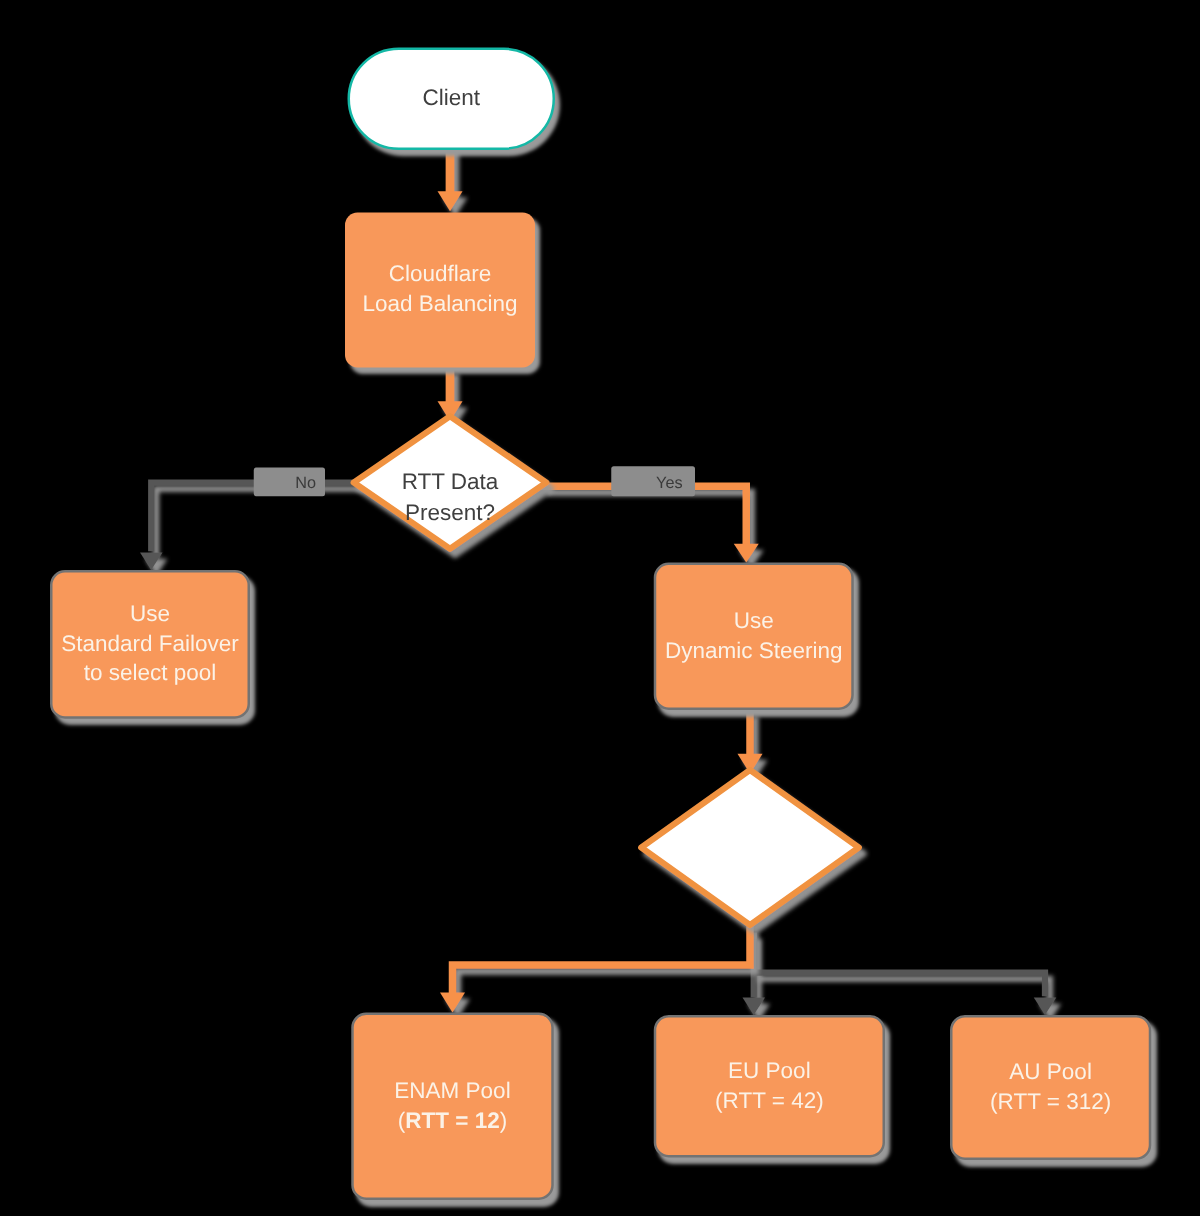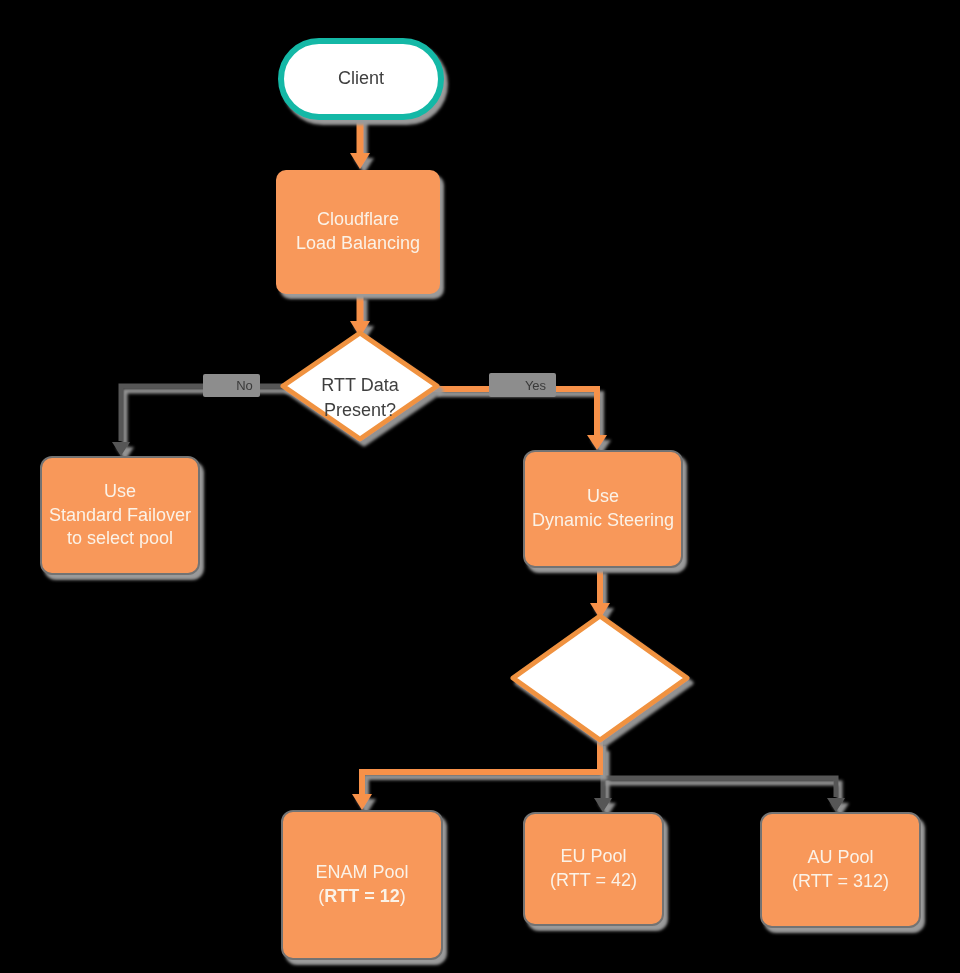--- a/index.html
+++ b/index.html
@@ -4,21 +4,21 @@
 <style>
   html,body{margin:0;padding:0;background:#000;}
   .stage{position:relative;width:960px;height:973px;background:#000;overflow:hidden;
          font-family:"Liberation Sans", sans-serif;}
   .layer{position:absolute;left:0;top:0;z-index:1;}
   .node{position:absolute;display:flex;flex-direction:column;align-items:center;justify-content:center;
         text-align:center;z-index:2;line-height:1.32;box-sizing:border-box;}
   .orange{background:#F8985A;color:#FBF2E7;border:2px solid #737373;border-radius:12px;
           font-size:18px;box-shadow:4px 5px 3px #9A9A9A;}
   .orange.no-border{border:none;border-radius:10px;}
-  .stadium{background:#FFFFFF;color:#3F3F3F;border:6px solid #14b8a6;border-radius:44px;
+  .stadium{background:#FFFFFF;color:#3F3F3F;border:2px solid #14b8a6;border-radius:44px;
            font-size:18px;box-shadow:4px 5px 3px #9A9A9A;text-align:right;}
   .diamond-text{position:absolute;z-index:3;display:flex;flex-direction:column;align-items:center;
                 justify-content:flex-end;text-align:center;color:#3F3F3F;font-size:18px;line-height:1.35;}
   .chip{position:absolute;z-index:4;display:flex;align-items:center;justify-content:center;
         background:#8D8D8D;color:#3A3A3A;font-size:13px;border-radius:2px;padding-left:26px;}
   .b{font-weight:bold;}
   span{display:inline;}
   .ln{display:block;}
 </style>
 </head>
@@ -68,21 +68,21 @@
     </g>
 
     <polygon points="360,333 437,386 360,439 283,386" fill="#FFFFFF" stroke="#F0923F" stroke-width="5" stroke-linejoin="round" filter="url(#ds)"></polygon>
     <polygon points="600,616 687,678 600,740 513,678" fill="#FFFFFF" stroke="#F0923F" stroke-width="5" stroke-linejoin="round" filter="url(#ds)"></polygon>
   </svg>
 
   <div class="node stadium" style="left:278px;top:38px;width:166px;height:82px;">
     <span class="ln">Client</span>
   </div>
 
-  <div class="node orange no-border" style="left:276px;top:170px;width:164px;height:124px;">
+  <div class="node orange no-border" style="left:276px;top:170px;width:152px;height:124px;">
     <span class="ln">Cloudflare</span>
     <span class="ln">Load Balancing</span>
   </div>
 
   <div class="diamond-text" style="left:290px;top:350px;width:140px;height:72px;">
     <span class="ln">RTT Data</span>
     <span class="ln">Present?</span>
   </div>
 
   <div class="chip" style="left:203px;top:374px;width:31px;height:23px;">
@@ -102,21 +102,21 @@
     <span class="ln">Use</span>
     <span class="ln">Dynamic Steering</span>
   </div>
 
 
   <div class="node orange" style="left:281px;top:810px;width:162px;height:150px;">
     <span class="ln">ENAM Pool</span>
     <span class="ln"><span>(</span><span class="b">RTT = 12</span><span>)</span></span>
   </div>
 
-  <div class="node orange" style="left:523px;top:812px;width:141px;height:114px;">
+  <div class="node orange" style="left:523px;top:812px;width:185px;height:114px;">
     <span class="ln">EU Pool</span>
     <span class="ln">(RTT = 42)</span>
   </div>
 
   <div class="node orange" style="left:760px;top:812px;width:161px;height:116px;">
     <span class="ln">AU Pool</span>
     <span class="ln">(RTT = 312)</span>
   </div>
 
 </div>

